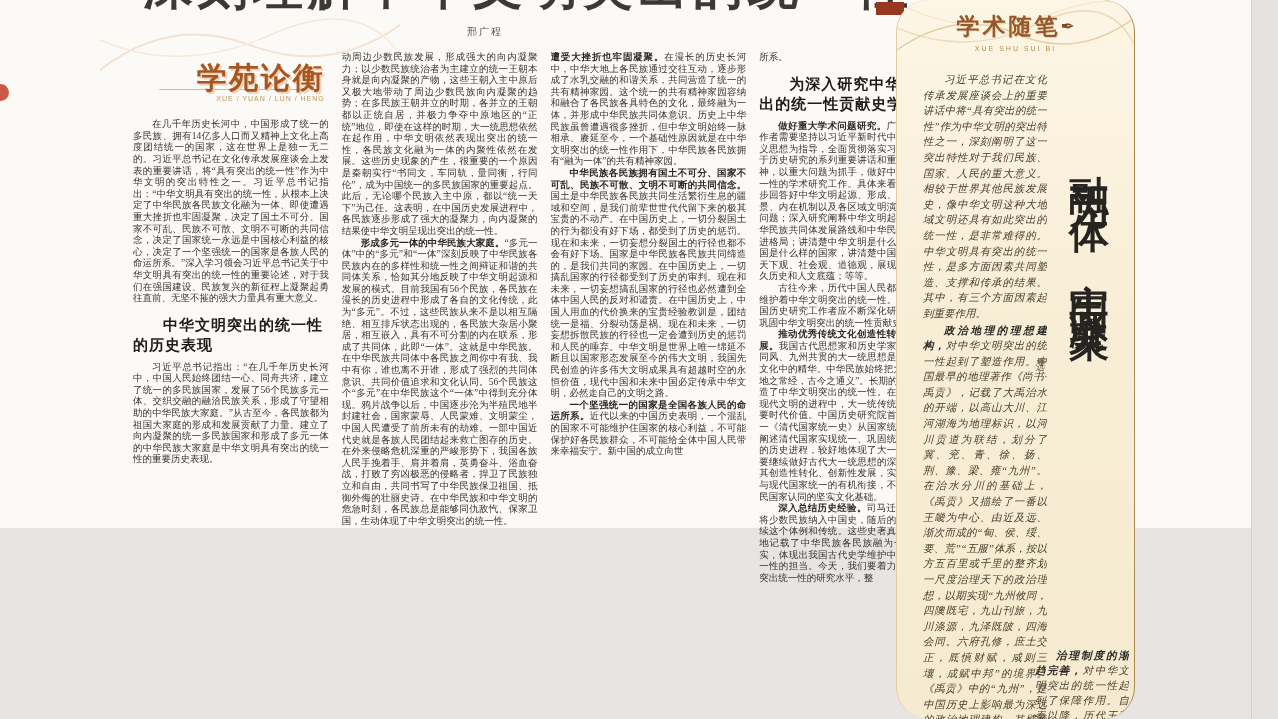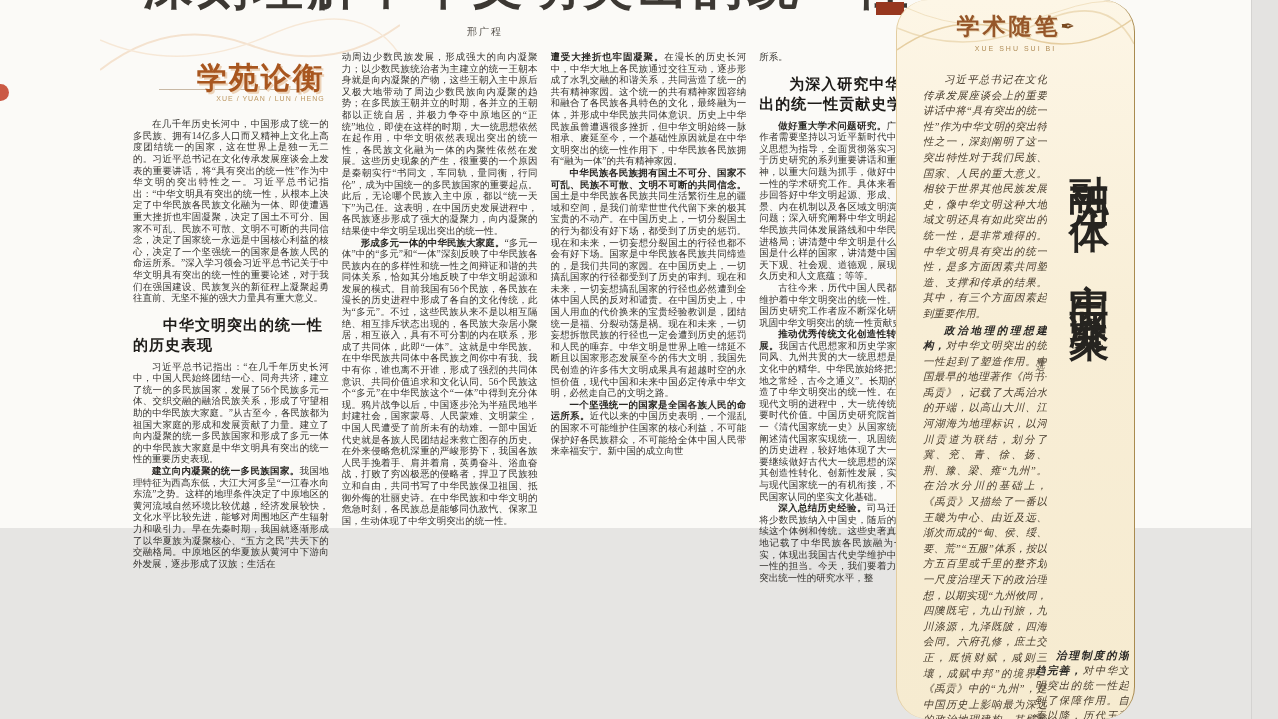--- a/index.html
+++ b/index.html
@@ -84,21 +84,20 @@
     <div class="col">
       <div class="lunheng">
         <div class="lunheng-title">学苑论衡</div>
         <div class="lunheng-rule"></div>
         <div class="lunheng-sub">XUE / YUAN / LUN / HENG</div>
       </div>
       <div>
           <div class="blk blk-p">在几千年历史长河中，中国形成了统一的多民族、拥有14亿多人口而又精神上文化上高度团结统一的国家，这在世界上是独一无二的。习近平总书记在文化传承发展座谈会上发表的重要讲话，将“具有突出的统一性”作为中华文明的突出特性之一。习近平总书记指出：“中华文明具有突出的统一性，从根本上决定了中华民族各民族文化融为一体、即使遭遇重大挫折也牢固凝聚，决定了国土不可分、国家不可乱、民族不可散、文明不可断的共同信念，决定了国家统一永远是中国核心利益的核心，决定了一个坚强统一的国家是各族人民的命运所系。”深入学习领会习近平总书记关于中华文明具有突出的统一性的重要论述，对于我们在强国建设、民族复兴的新征程上凝聚起勇往直前、无坚不摧的强大力量具有重大意义。</div>
           <div class="blk blk-h">中华文明突出的统一性的历史表现</div>
           <div class="blk blk-p">习近平总书记指出：“在几千年历史长河中，中国人民始终团结一心、同舟共济，建立了统一的多民族国家，发展了56个民族多元一体、交织交融的融洽民族关系，形成了守望相助的中华民族大家庭。”从古至今，各民族都为祖国大家庭的形成和发展贡献了力量。建立了向内凝聚的统一多民族国家和形成了多元一体的中华民族大家庭是中华文明具有突出的统一性的重要历史表现。</div>
-          <div class="blk blk-p"><span class="lead">建立向内凝聚的统一多民族国家。</span>我国地理特征为西高东低，大江大河多呈“一江春水向东流”之势。这样的地理条件决定了中原地区的黄河流域自然环境比较优越，经济发展较快，文化水平比较先进，能够对周围地区产生辐射力和吸引力。早在先秦时期，我国就逐渐形成了以华夏族为凝聚核心、“五方之民”共天下的交融格局。中原地区的华夏族从黄河中下游向外发展，逐步形成了汉族；生活在</div>
         </div>
     </div>
     <div class="col">
         <div class="blk blk-p ni">动周边少数民族发展，形成强大的向内凝聚力；以少数民族统治者为主建立的统一王朝本身就是向内凝聚的产物，这些王朝入主中原后又极大地带动了周边少数民族向内凝聚的趋势；在多民族王朝并立的时期，各并立的王朝都以正统自居，并极力争夺中原地区的“正统”地位，即使在这样的时期，大一统思想依然在起作用，中华文明依然表现出突出的统一性，各民族文化融为一体的内聚性依然在发展。这些历史现象的产生，很重要的一个原因是秦朝实行“书同文，车同轨，量同衡，行同伦”，成为中国统一的多民族国家的重要起点。此后，无论哪个民族入主中原，都以“统一天下”为己任。这表明，在中国历史发展进程中，各民族逐步形成了强大的凝聚力，向内凝聚的结果使中华文明呈现出突出的统一性。</div>
         <div class="blk blk-p"><span class="lead">形成多元一体的中华民族大家庭。</span>“多元一体”中的“多元”和“一体”深刻反映了中华民族各民族内在的多样性和统一性之间辩证和谐的共同体关系，恰如其分地反映了中华文明起源和发展的模式。目前我国有56个民族，各民族在漫长的历史进程中形成了各自的文化传统，此为“多元”。不过，这些民族从来不是以相互隔绝、相互排斥状态出现的，各民族大杂居小聚居，相互嵌入，具有不可分割的内在联系，形成了共同体，此即“一体”。这就是中华民族。在中华民族共同体中各民族之间你中有我、我中有你，谁也离不开谁，形成了强烈的共同体意识、共同价值追求和文化认同。56个民族这个“多元”在中华民族这个“一体”中得到充分体现。鸦片战争以后，中国逐步沦为半殖民地半封建社会，国家蒙辱、人民蒙难、文明蒙尘，中国人民遭受了前所未有的劫难。一部中国近代史就是各族人民团结起来救亡图存的历史。在外来侵略危机深重的严峻形势下，我国各族人民手挽着手、肩并着肩，英勇奋斗、浴血奋战，打败了穷凶极恶的侵略者，捍卫了民族独立和自由，共同书写了中华民族保卫祖国、抵御外侮的壮丽史诗。在中华民族和中华文明的危急时刻，各民族总是能够同仇敌忾、保家卫国，生动体现了中华文明突出的统一性。</div>
       </div>
     <div class="col">
         <div class="blk blk-p ni"><span class="lead">遭受大挫折也牢固凝聚。</span>在漫长的历史长河中，中华大地上各民族通过交往互动，逐步形成了水乳交融的和谐关系，共同营造了统一的共有精神家园。这个统一的共有精神家园容纳和融合了各民族各具特色的文化，最终融为一体，并形成中华民族共同体意识。历史上中华民族虽曾遭遇很多挫折，但中华文明始终一脉相承、赓延至今，一个基础性原因就是在中华文明突出的统一性作用下，中华民族各民族拥有“融为一体”的共有精神家园。</div>
         <div class="blk blk-p"><span class="lead">中华民族各民族拥有国土不可分、国家不可乱、民族不可散、文明不可断的共同信念。</span>国土是中华民族各民族共同生活繁衍生息的疆域和空间，是我们前辈世世代代留下来的极其宝贵的不动产。在中国历史上，一切分裂国土的行为都没有好下场，都受到了历史的惩罚。现在和未来，一切妄想分裂国土的行径也都不会有好下场。国家是中华民族各民族共同缔造的，是我们共同的家园。在中国历史上，一切搞乱国家的行径都受到了历史的审判。现在和未来，一切妄想搞乱国家的行径也必然遭到全体中国人民的反对和谴责。在中国历史上，中国人用血的代价换来的宝贵经验教训是，团结统一是福、分裂动荡是祸。现在和未来，一切妄想拆散民族的行径也一定会遭到历史的惩罚和人民的唾弃。中华文明是世界上唯一绵延不断且以国家形态发展至今的伟大文明，我国先民创造的许多伟大文明成果具有超越时空的永恒价值，现代中国和未来中国必定传承中华文明，必然走自己的文明之路。</div>
         <div class="blk blk-p"><span class="lead">一个坚强统一的国家是全国各族人民的命运所系。</span>近代以来的中国历史表明，一个混乱的国家不可能维护住国家的核心利益，不可能保护好各民族群众，不可能给全体中国人民带来幸福安宁。新中国的成立向世</div>

